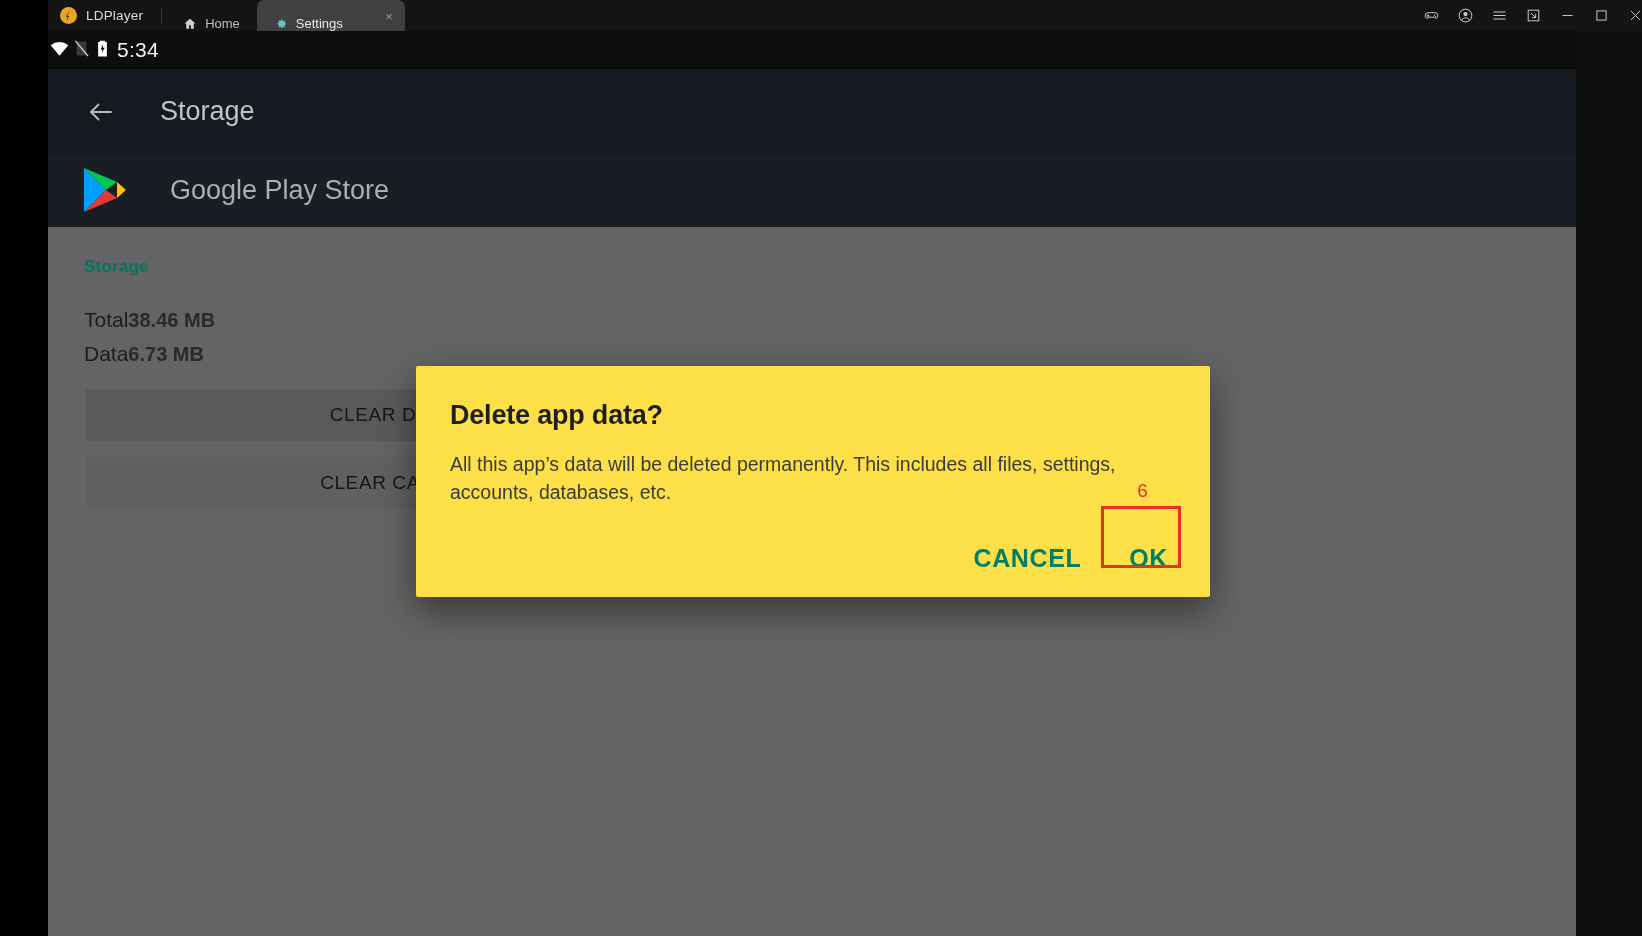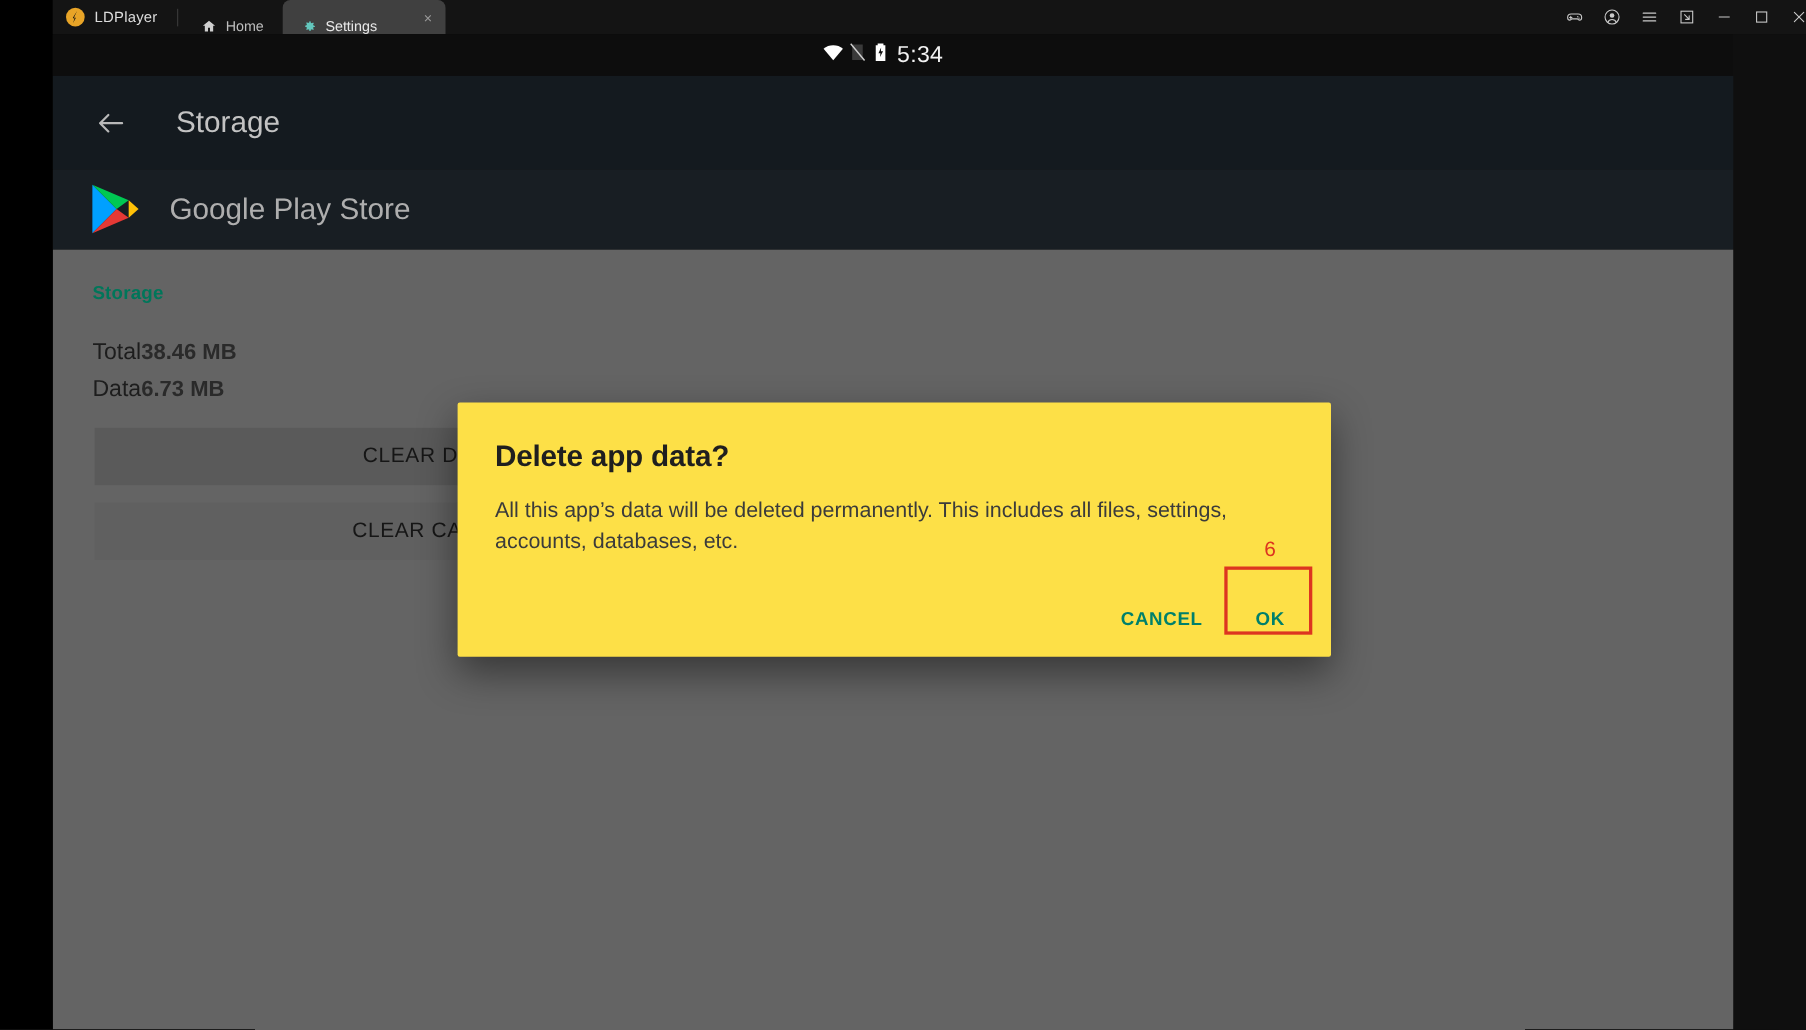--- a/index.html
+++ b/index.html
@@ -54,34 +54,34 @@
   }
   .tb-btn svg{ display:block; }
 
   
   .android{
     position:absolute; left:0; top:31px; width:1528px; height:905px;
     background:#141414; overflow:hidden;
   }
   .statusbar{
     height:38px; background:#0d0d0d; display:flex; align-items:center;
-    justify-content:center; padding-right:20px; color:#fff;
+    justify-content:flex-start; padding-right:20px; color:#fff;
   }
   .sb-clock{ font-size:21px; color:#f2f2f2; letter-spacing:.3px; margin-left:4px; }
 
   .appbar{
     height:85px; background:#141a1f;
     display:flex; align-items:center; padding-left:38px; gap:44px;
   }
   .back-arrow{ width:30px; height:30px; color:#b8b8b8; flex:none; }
   .appbar-title{ font-size:27px; color:#c3c3c3; font-weight:400; }
 
   .appheader{
     height:73px; background:#181e23;
-    display:flex; align-items:center; padding-left:34px; gap:26px;
+    display:flex; align-items:center; padding-left:34px; gap:42px;
   }
   .play-icon{ width:46px; height:50px; flex:none; }
   .appheader-title{ font-size:27px; color:#aeaeae; }
 
   .content{
     position:absolute; left:0; top:196px; width:1528px; height:709px;
     background:#646464;
   }
   .section-title{
     color:#00765a; font-size:17px; font-weight:bold;
@@ -114,21 +114,21 @@
   .dlg-title{ font-size:27px; color:#1f1f1f; font-weight:bold; letter-spacing:-.2px; }
   .dlg-body{
     margin-top:20px; font-size:19.5px; color:#3b3b3b; line-height:1.42;
     max-width:700px;
   }
   .dlg-actions{
     position:absolute; right:28px; bottom:14px;
     display:flex; align-items:center; gap:20px;
   }
   .dlg-btn{
-    color:#00806b; font-size:17px; font-weight:bold; letter-spacing:.6px;
+    color:#00806b; font-size:25px; font-weight:bold; letter-spacing:.6px;
     padding:10px 14px; background:none; border:none;
   }
   .ok-wrap{ position:relative; }
   .annot-box{
     position:absolute; left:-14px; top:-28px; width:80px; height:62px;
     border:3px solid #dd3520; pointer-events:none;
   }
   .annot-num{
     position:absolute; left:22px; top:-54px;
     color:#dd3520; font-size:19px;

